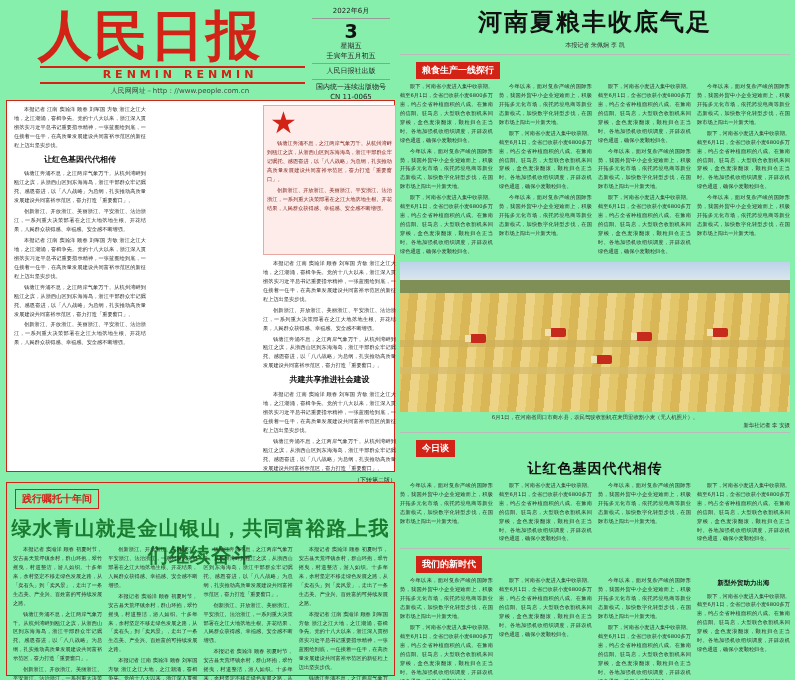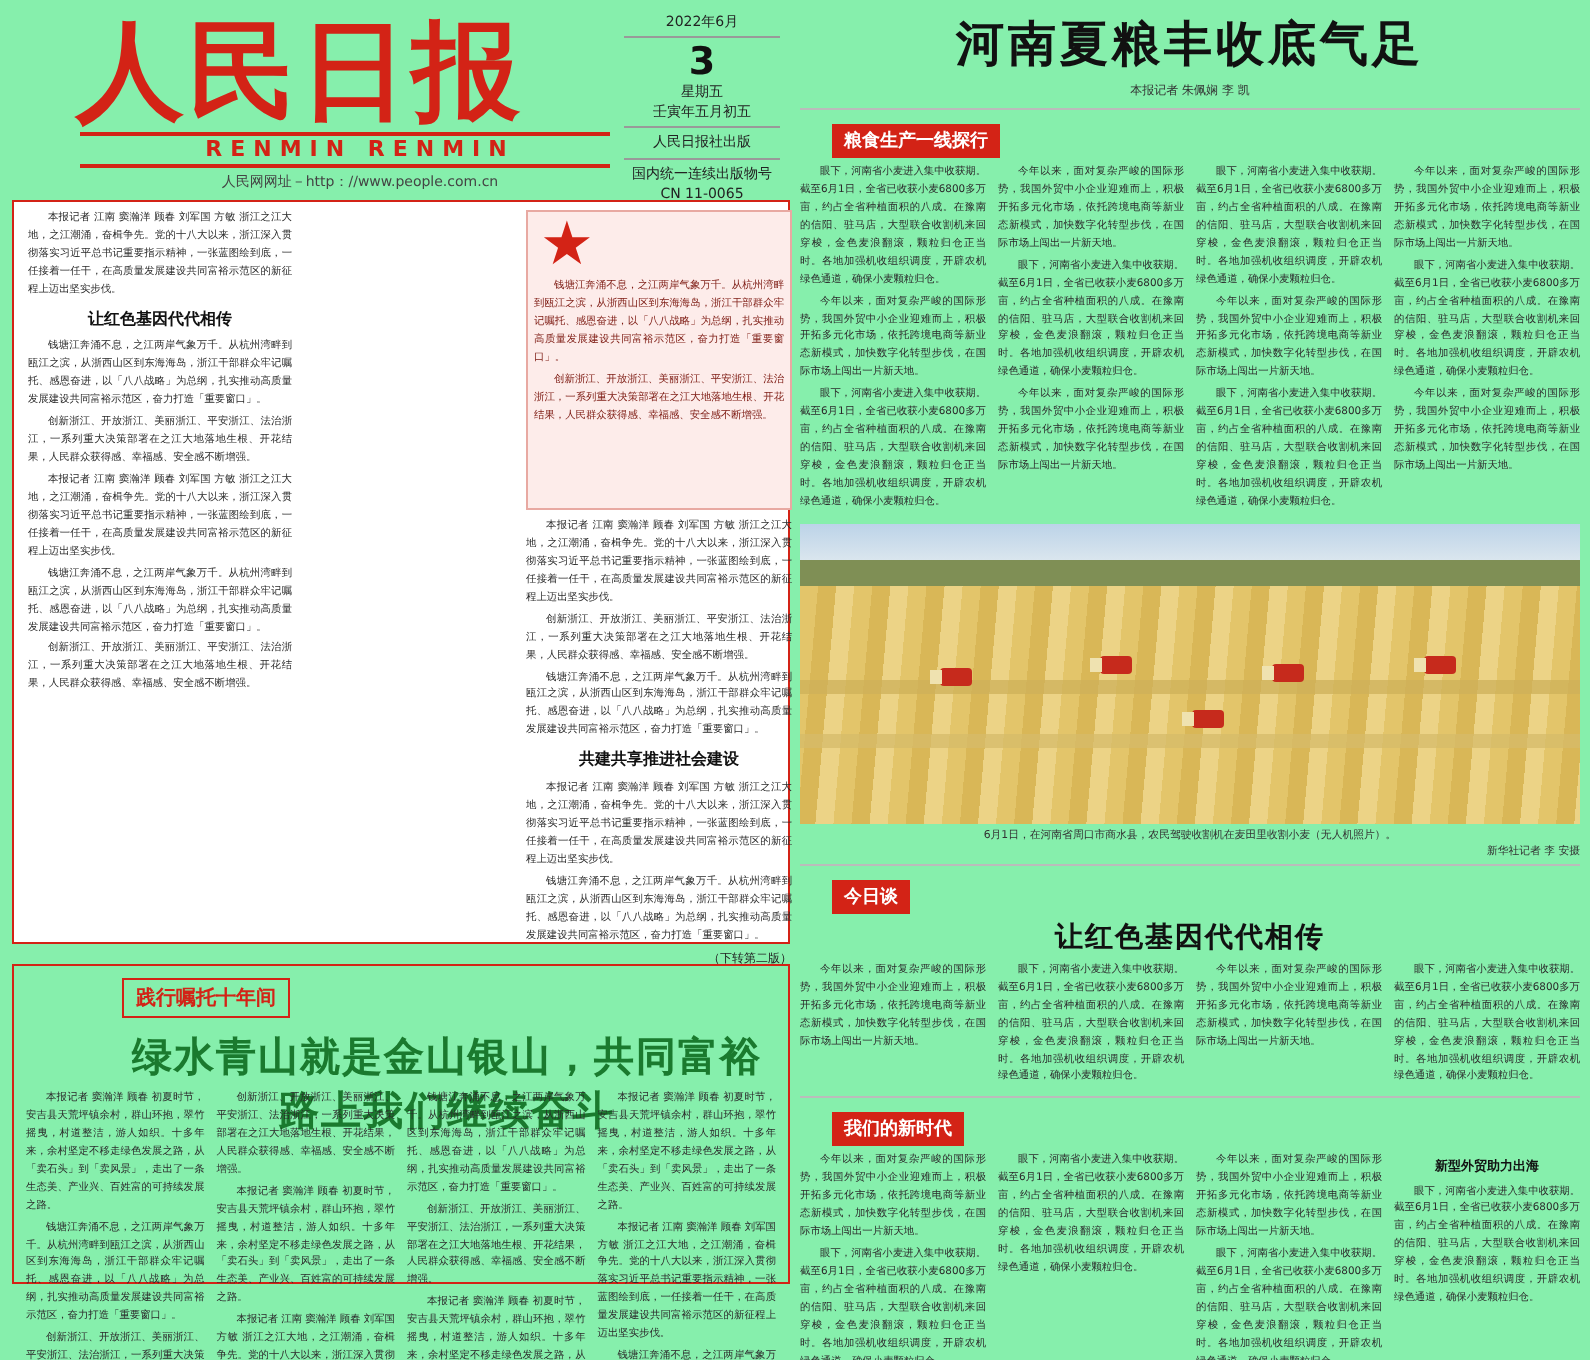--- a/index.html
+++ b/index.html
@@ -39,21 +39,21 @@
   .f-main{position:absolute;left:176px;top:4px;writing-mode:vertical-rl;font-family:"DejaVu Serif","Liberation Serif",serif;
           font-size:26px;font-weight:bold;color:#111;letter-spacing:3px;height:350px;line-height:34px;}
   .f-col3{position:absolute;left:252px;top:0;width:133px;height:100%;box-sizing:border-box;}
   .redbar{position:relative;width:100%;height:150px;background:#fdecea;border:1px solid #e8a9a2;box-sizing:border-box;padding:3px;}
   .star{position:absolute;left:6px;top:2px;color:#d32316;font-size:30px;line-height:30px;}
   .redbar .colblock{color:#7d1a12;}
   .redbar-txt{margin-top:30px;}
   .cont-note{font-size:6px;color:#222;text-align:right;margin-top:3px;}
 
   
-  .box2{position:absolute;left:6px;top:482px;width:389px;height:160px;border:1.6px solid #d32316;box-sizing:border-box;padding-left:46px;}
+  .box2{position:absolute;left:6px;top:482px;width:389px;height:194px;border:1.6px solid #d32316;box-sizing:border-box;}
   .tagbox{display:inline-block;border:1px solid #d32316;color:#d32316;font-weight:bold;
           font-size:10px;padding:2px 6px;margin:6px 0 0 8px;font-family:"DejaVu Serif","Liberation Serif",serif;}
   .box2-head{font-family:"DejaVu Serif","Liberation Serif",serif;font-weight:bold;font-size:20px;
              color:#1a7a2e;text-align:center;margin:6px 4px 4px;letter-spacing:1px;}
   .box2-cols{position:absolute;left:6px;top:62px;right:6px;bottom:4px;display:flex;gap:6px;}
   .box2-cols > div{flex:1;}
 
   
   .right{position:absolute;left:400px;top:4px;width:390px;height:672px;}
   .kicker{font-size:9.5px;color:#111;text-align:center;margin:2px 0 2px;}

